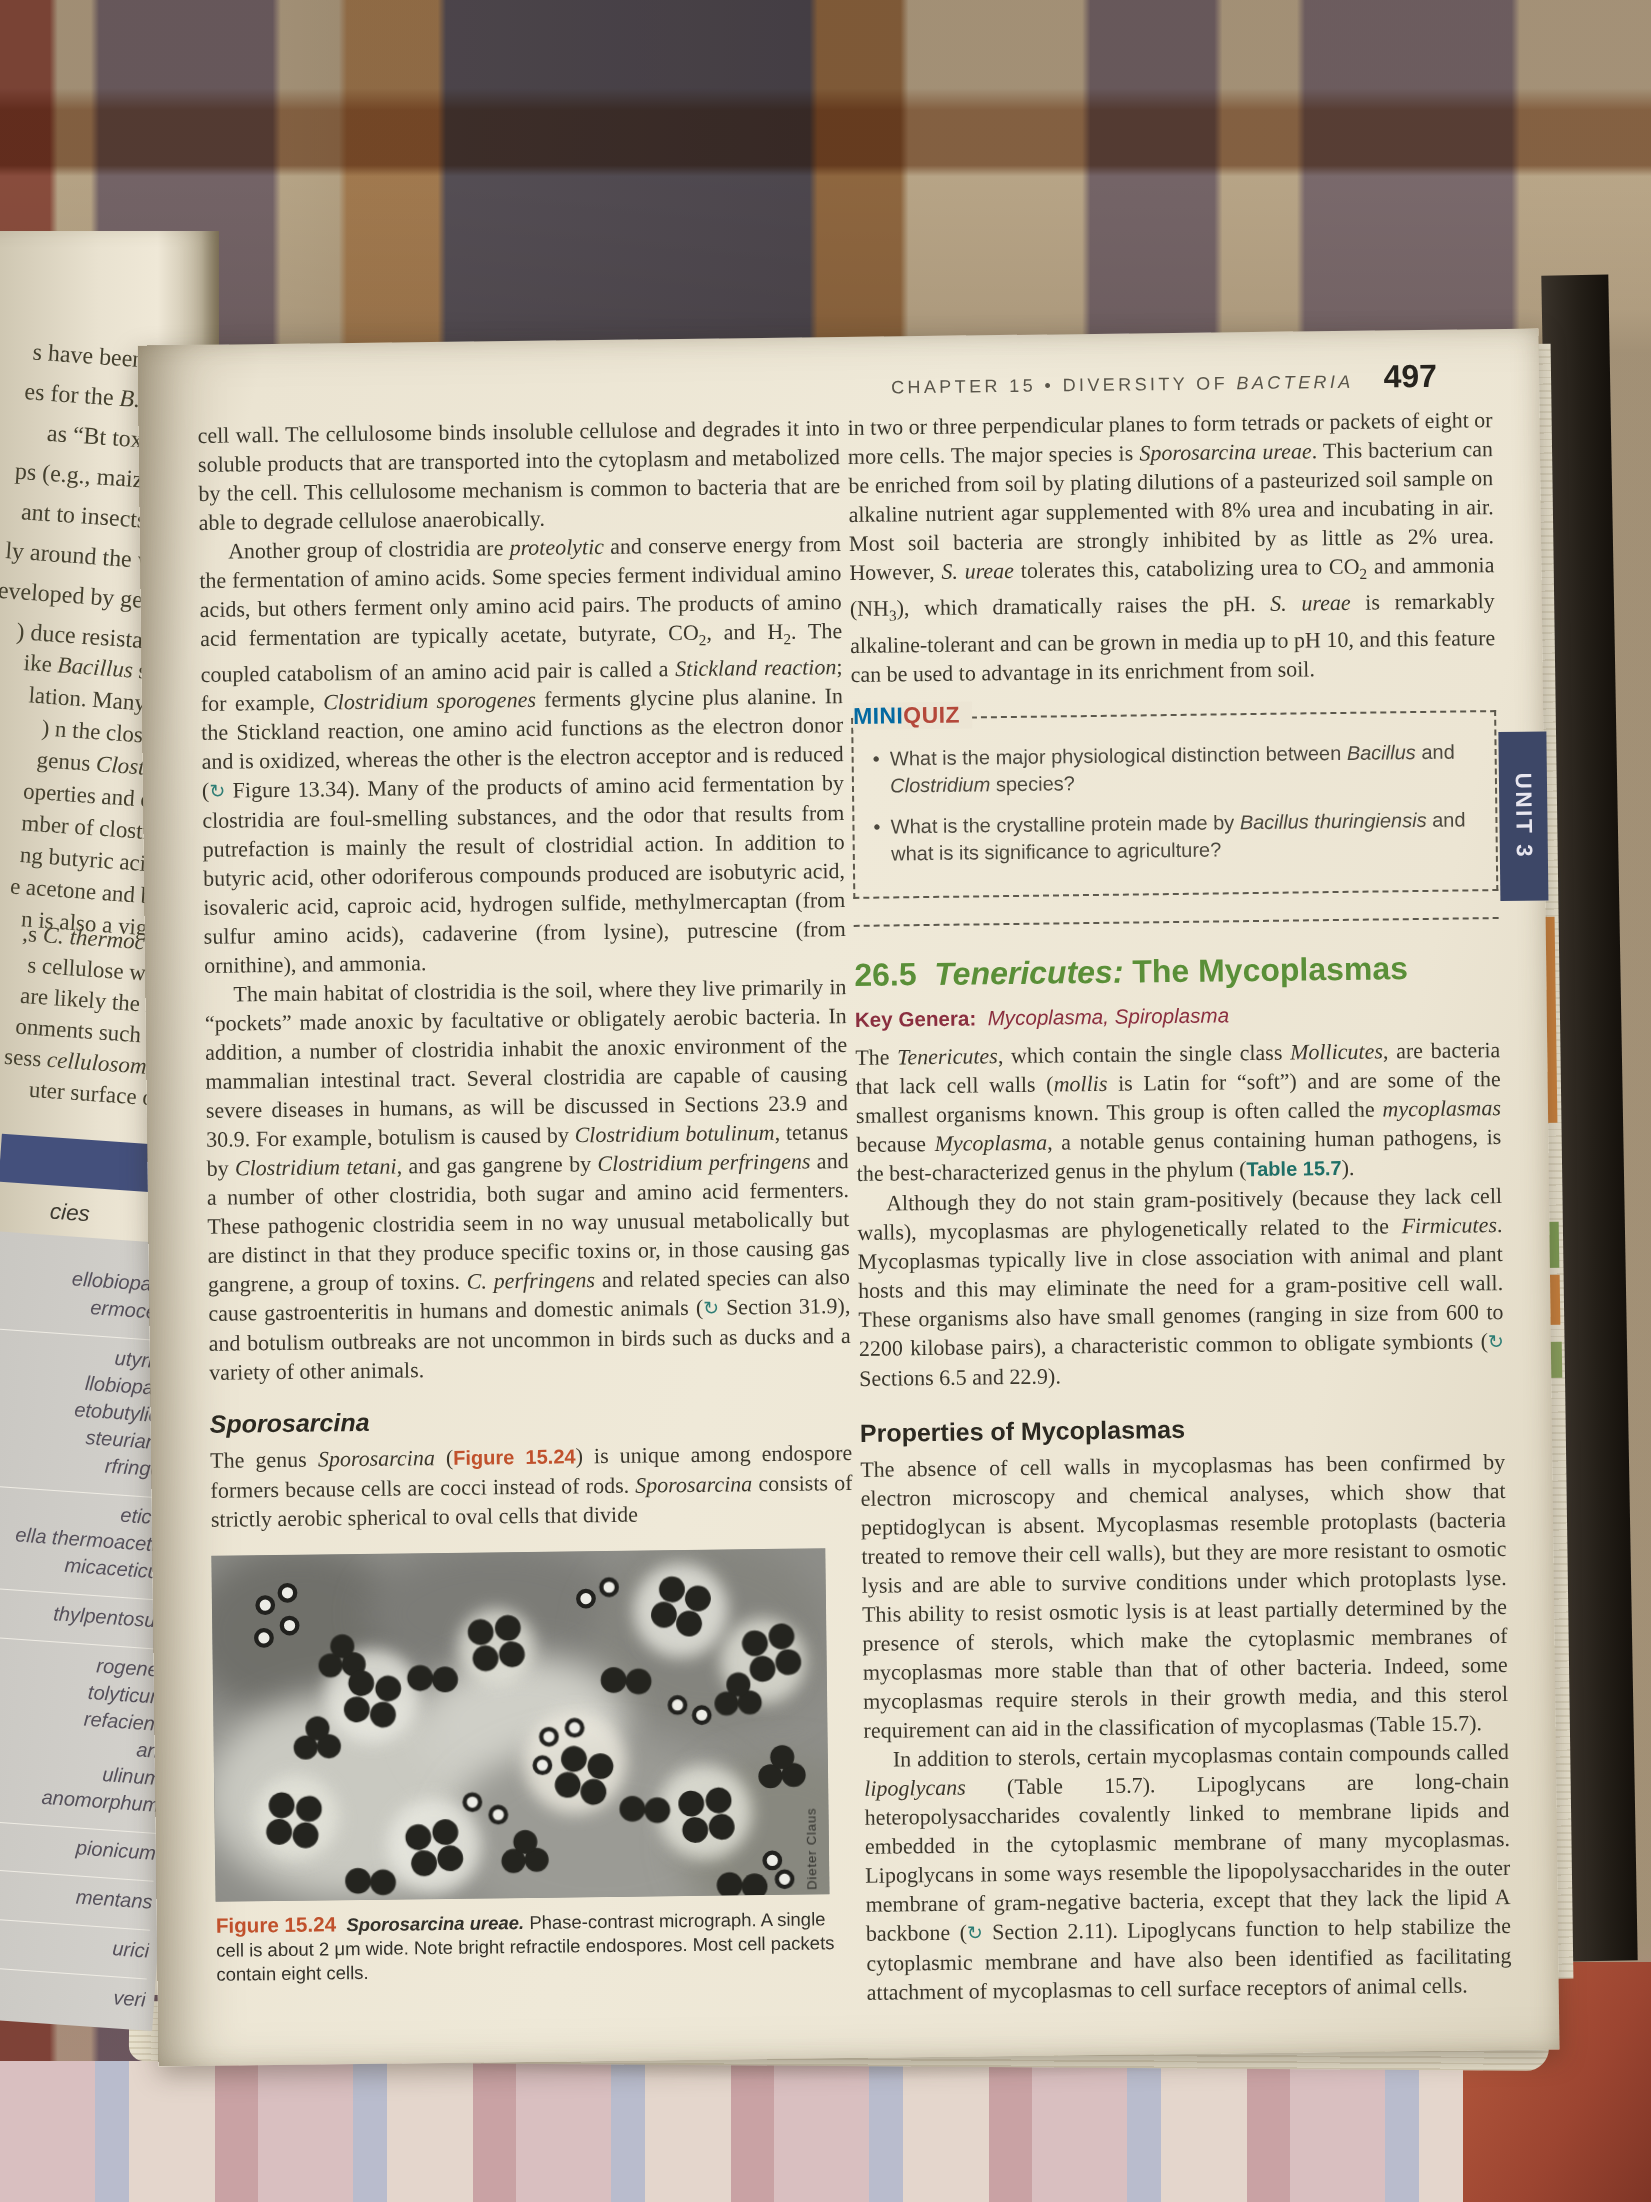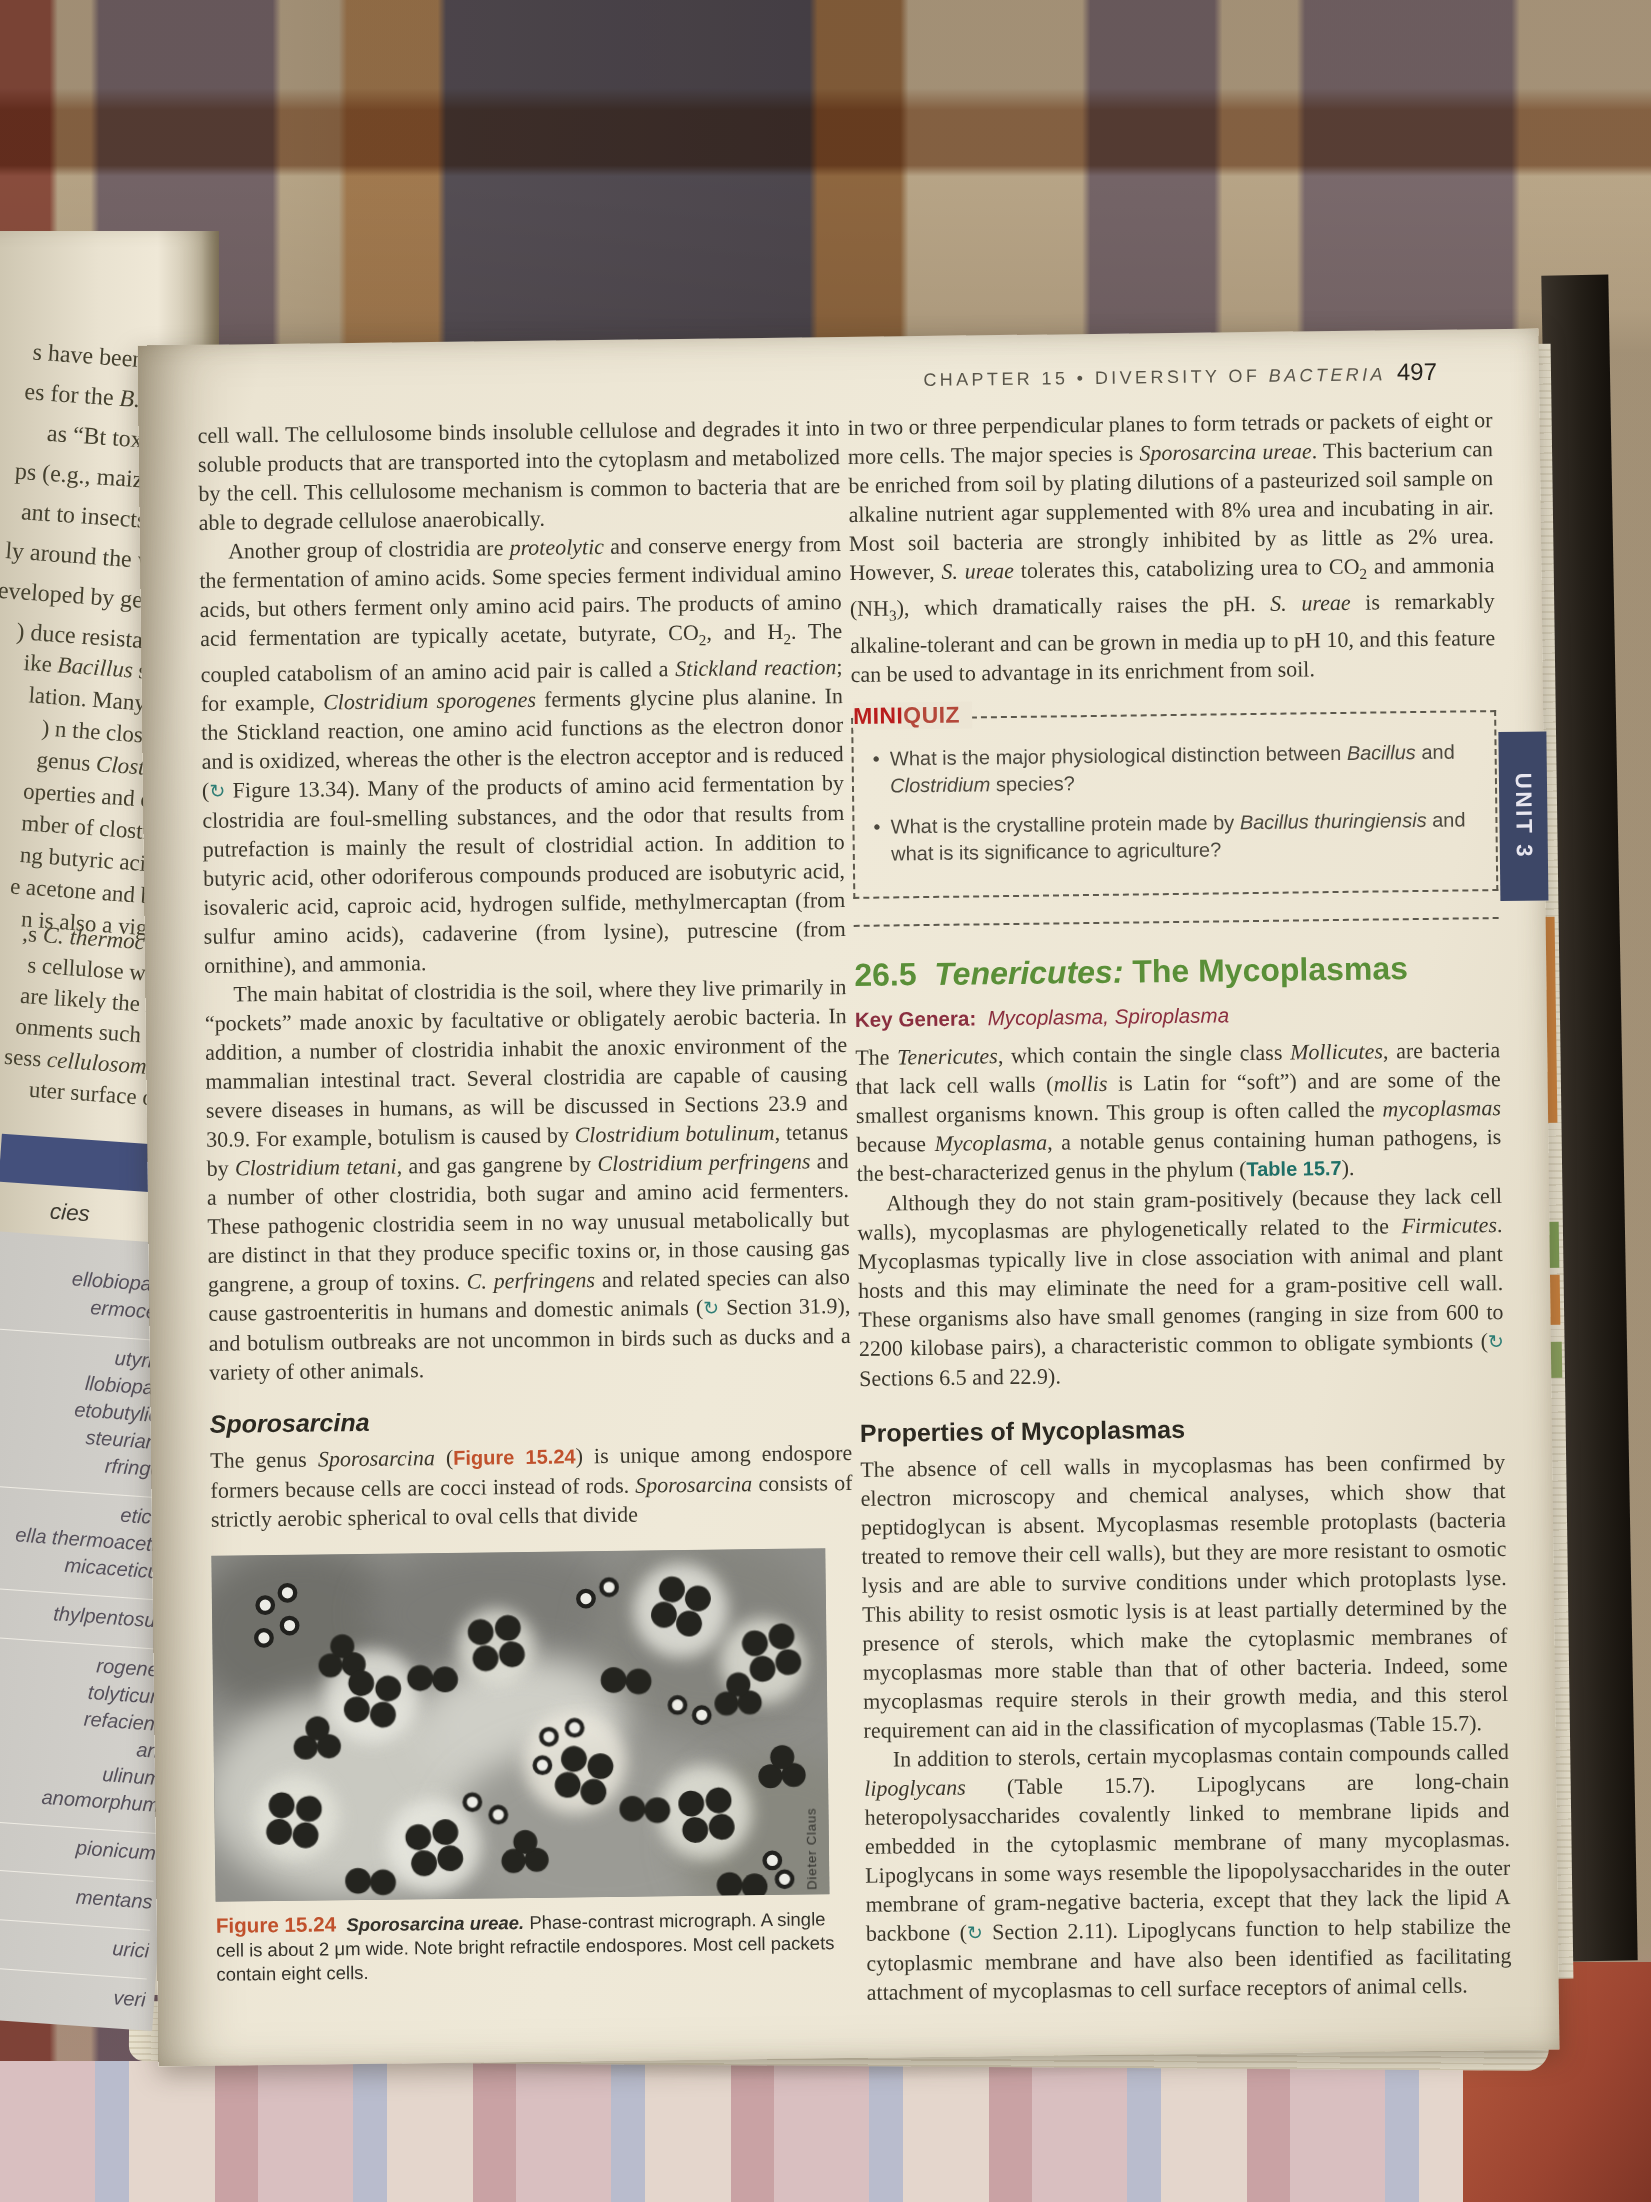--- a/index.html
+++ b/index.html
@@ -51,21 +51,21 @@
   .sp-row{white-space:nowrap;overflow:hidden;direction:rtl;}
   .sp-row:empty{height:13.8px;border-bottom:1.7px solid #efece4;margin-bottom:6.9px;}
 
   
   .right-page{position:absolute;left:148px;top:337px;width:1401px;height:1721px;
     background:linear-gradient(105deg,#d8cfba 0,#ebe4d2 7%,#efe9d8 45%,#ece5d3 78%,#ddd5c0 100%);
     box-shadow:inset 46px 0 60px -29px rgba(70,55,30,.5), inset -8.6px 0 26px -8.6px rgba(90,75,50,.35), 0 8.6px 26px rgba(50,40,25,.35);
     transform:rotate(-0.7deg);color:#3b372c;}
   .hdr{position:absolute;top:27.5px;right:102px;font-family:"Liberation Sans",sans-serif;
     font-size:18px;letter-spacing:3.4px;color:#59554a;white-space:nowrap;}
-  .hdr .pgnum{font-size:24px;font-weight:normal;letter-spacing:0;color:#27241e;margin-left:11px;}
+  .hdr .pgnum{font-size:32px;font-weight:bold;letter-spacing:0;color:#27241e;margin-left:30px;}
 
   .col{position:absolute;top:76px;font-size:22px;line-height:29px;text-align:justify;}
   .col-l{left:59px;width:642px;}
   .col-r{left:709px;width:645px;}
   .col p{margin:0;}
   .col p.ind{text-indent:29px;}
   sub{font-size:70%;}
   .xr{font-family:"DejaVu Sans",sans-serif;color:#2e7d74;font-size:19px;}
   .figref{font-family:"Liberation Sans",sans-serif;font-weight:bold;color:#c0512c;font-size:20px;}
   .tbl{font-family:"Liberation Sans",sans-serif;font-weight:bold;color:#1f6f66;font-size:20px;}
@@ -80,21 +80,21 @@
   .figcap{margin-top:12px;font-family:"Liberation Sans",sans-serif;font-size:18.5px;line-height:24px;
     color:#33312a;text-align:left;}
   .figcap .lbl{font-weight:bold;color:#c0512c;font-size:20.6px;}
   .figcap .ft{font-weight:bold;font-style:italic;}
 
   
   .mq{position:relative;border:2.6px dashed #5c584c;margin-top:29px;padding:26px 20.6px 15.5px 19px;
     font-family:"Liberation Sans",sans-serif;font-size:20px;line-height:27px;color:#4c483e;text-align:left;}
   .mq-title{position:absolute;top:-17px;left:0;padding-right:12px;background:#ece5d4;
     font-weight:bold;font-size:23px;letter-spacing:0.4px;}
-  .mq-title .mini{color:#b91c1c;} .mq-title .quiz{color:#b4483a;}
+  .mq-title .mini{color:#0369a1;} .mq-title .quiz{color:#b4483a;}
   .mq-q{display:flex;margin-bottom:13.8px;}
   .mq-q .blt{margin-right:10.3px;color:#4c483e;}
   .mq-rule{border:0;border-top:2.6px dashed #5c584c;margin:26px 0 0 0;}
 
   .sec-h{font-family:"Liberation Sans",sans-serif;font-weight:bold;font-size:32px;
     color:#5a8f38;margin-top:34px;text-align:left;}
   .keygen{font-family:"Liberation Sans",sans-serif;font-size:20.6px;color:#8a2f3f;margin:15.5px 0 8.6px 0;text-align:left;}
   .keygen .kglbl{font-weight:bold;}
   .keygen .kgval{font-style:italic;}
   .props-h{font-family:"Liberation Sans",sans-serif;font-weight:bold;font-size:25px;

